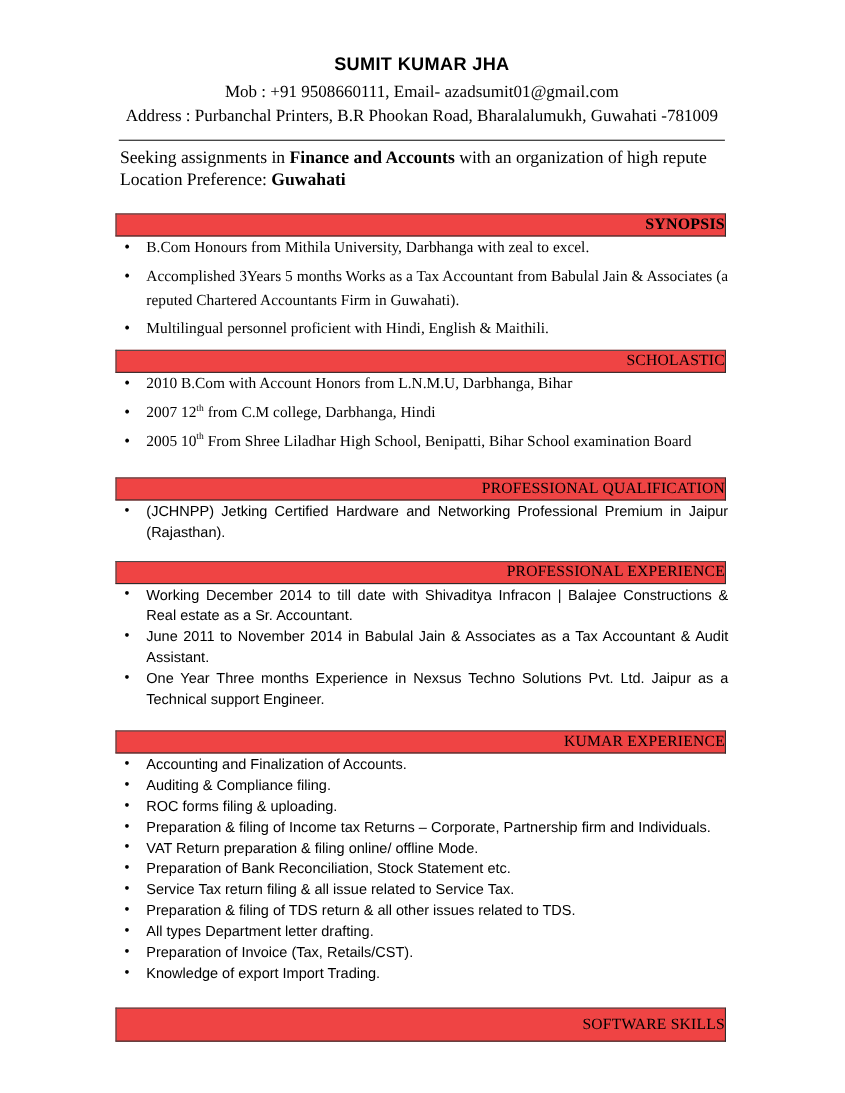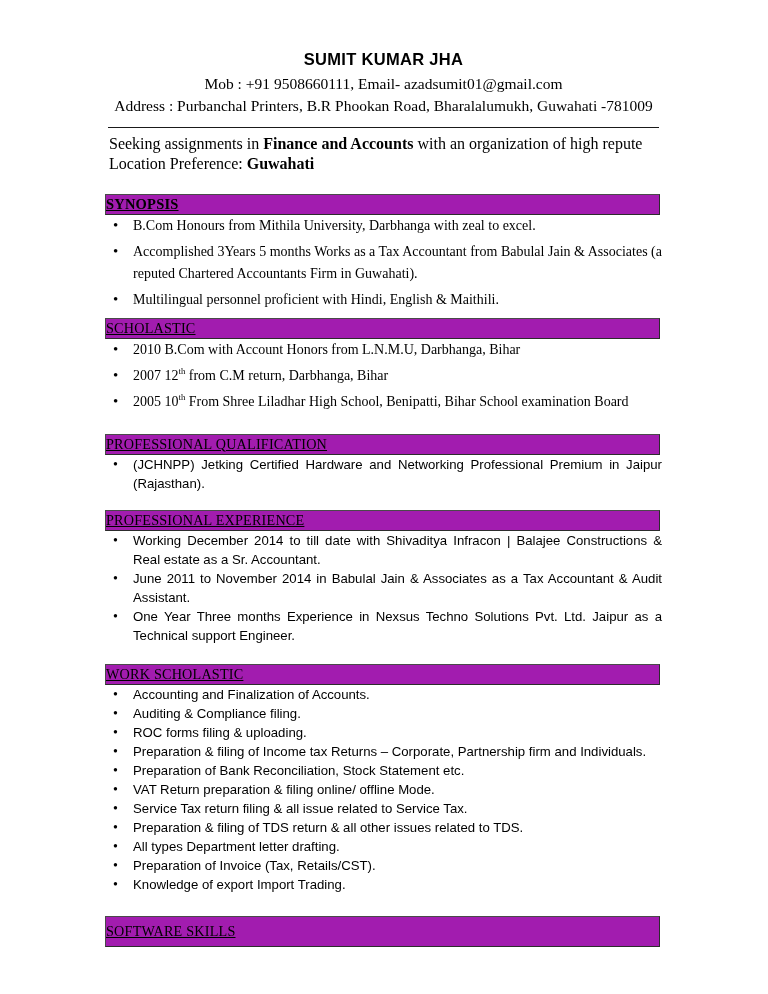--- a/index.html
+++ b/index.html
@@ -64,31 +64,30 @@
     line-height: 20px;
     margin-top: 6px;
     margin-left: 4px;
   }
   .objective b { font-weight: bold; }
 
   
   .sec-bar {
     width: 555px;
     box-sizing: border-box;
-    background: #a21caf;
+    background: #ef4444;
     border: 1.3px solid #4a4a4a;
     border-right-color: #2c2c2c;
     border-bottom-color: #2c2c2c;
-    text-align: left;
+    text-align: right;
     font-family: "Liberation Serif", serif;
     font-size: 14.2px;
     line-height: 17px;
     padding: 1px 0 1px 0;
     letter-spacing: 0.2px;
-    text-decoration: underline;
   }
   .sec-bar.bold { font-weight: bold; font-size: 14.5px; }
   .sec-bar.tall { padding: 6px 0 6px 0; }
 
   
   ul.bullets {
     list-style: none;
     margin: 0;
     padding: 0;
   }
@@ -162,44 +161,44 @@
     <div class="sec-bar bold mt-syn">SYNOPSIS</div>
     <ul class="bullets serif-list spaced mt-list">
       <li>B.Com Honours from Mithila University, Darbhanga with zeal to excel.</li>
       <li class="justify">Accomplished 3Years 5 months Works as a Tax Accountant from Babulal Jain &amp; Associates (a reputed Chartered Accountants Firm in Guwahati).</li>
       <li>Multilingual personnel proficient with Hindi, English &amp; Maithili.</li>
     </ul>
 
     <div class="sec-bar mt-sch">SCHOLASTIC</div>
     <ul class="bullets serif-list spaced mt-list">
       <li>2010 B.Com with Account Honors from L.N.M.U, Darbhanga, Bihar</li>
-      <li><span>2007 12</span><sup>th</sup><span> from C.M return, Darbhanga, Bihar</span></li>
+      <li><span>2007 12</span><sup>th</sup><span> from C.M college, Darbhanga, Hindi</span></li>
       <li class="justify"><span>2005 10</span><sup>th</sup><span> From Shree Liladhar High School, Benipatti, Bihar School examination Board</span></li>
     </ul>
 
     <div class="sec-bar mt-pq">PROFESSIONAL QUALIFICATION</div>
     <ul class="bullets sans-list mt-list">
       <li class="justify">(JCHNPP) Jetking Certified Hardware and Networking Professional Premium in Jaipur (Rajasthan).</li>
     </ul>
 
     <div class="sec-bar mt-pe">PROFESSIONAL EXPERIENCE</div>
     <ul class="bullets sans-list mt-list">
       <li class="justify">Working December 2014 to till date with Shivaditya Infracon | Balajee Constructions &amp; Real estate as a Sr. Accountant.</li>
       <li class="justify">June 2011 to November 2014 in Babulal Jain &amp; Associates as a Tax Accountant &amp; Audit Assistant.</li>
       <li class="justify">One Year Three months Experience in Nexsus Techno Solutions Pvt. Ltd. Jaipur as a Technical support Engineer.</li>
     </ul>
 
-    <div class="sec-bar mt-we">WORK SCHOLASTIC</div>
+    <div class="sec-bar mt-we">KUMAR EXPERIENCE</div>
     <ul class="bullets sans-list mt-list">
       <li>Accounting and Finalization of Accounts.</li>
       <li>Auditing &amp; Compliance filing.</li>
       <li>ROC forms filing &amp; uploading.</li>
       <li class="justify">Preparation &amp; filing of Income tax Returns – Corporate, Partnership firm and Individuals.</li>
+      <li>VAT Return preparation &amp; filing online/ offline Mode.</li>
       <li>Preparation of Bank Reconciliation, Stock Statement etc.</li>
-      <li>VAT Return preparation &amp; filing online/ offline Mode.</li>
       <li>Service Tax return filing &amp; all issue related to Service Tax.</li>
       <li>Preparation &amp; filing of TDS return &amp; all other issues related to TDS.</li>
       <li>All types Department letter drafting.</li>
       <li>Preparation of Invoice (Tax, Retails/CST).</li>
       <li>Knowledge of export Import Trading.</li>
     </ul>
 
     <div class="sec-bar tall mt-ss">SOFTWARE SKILLS</div>
 
   </div>

